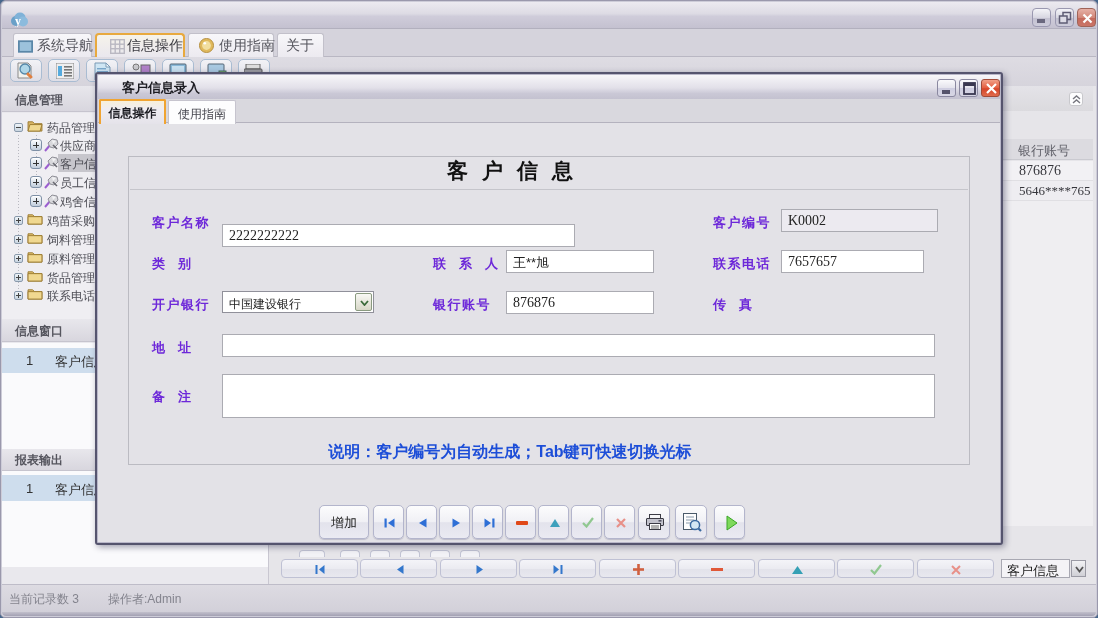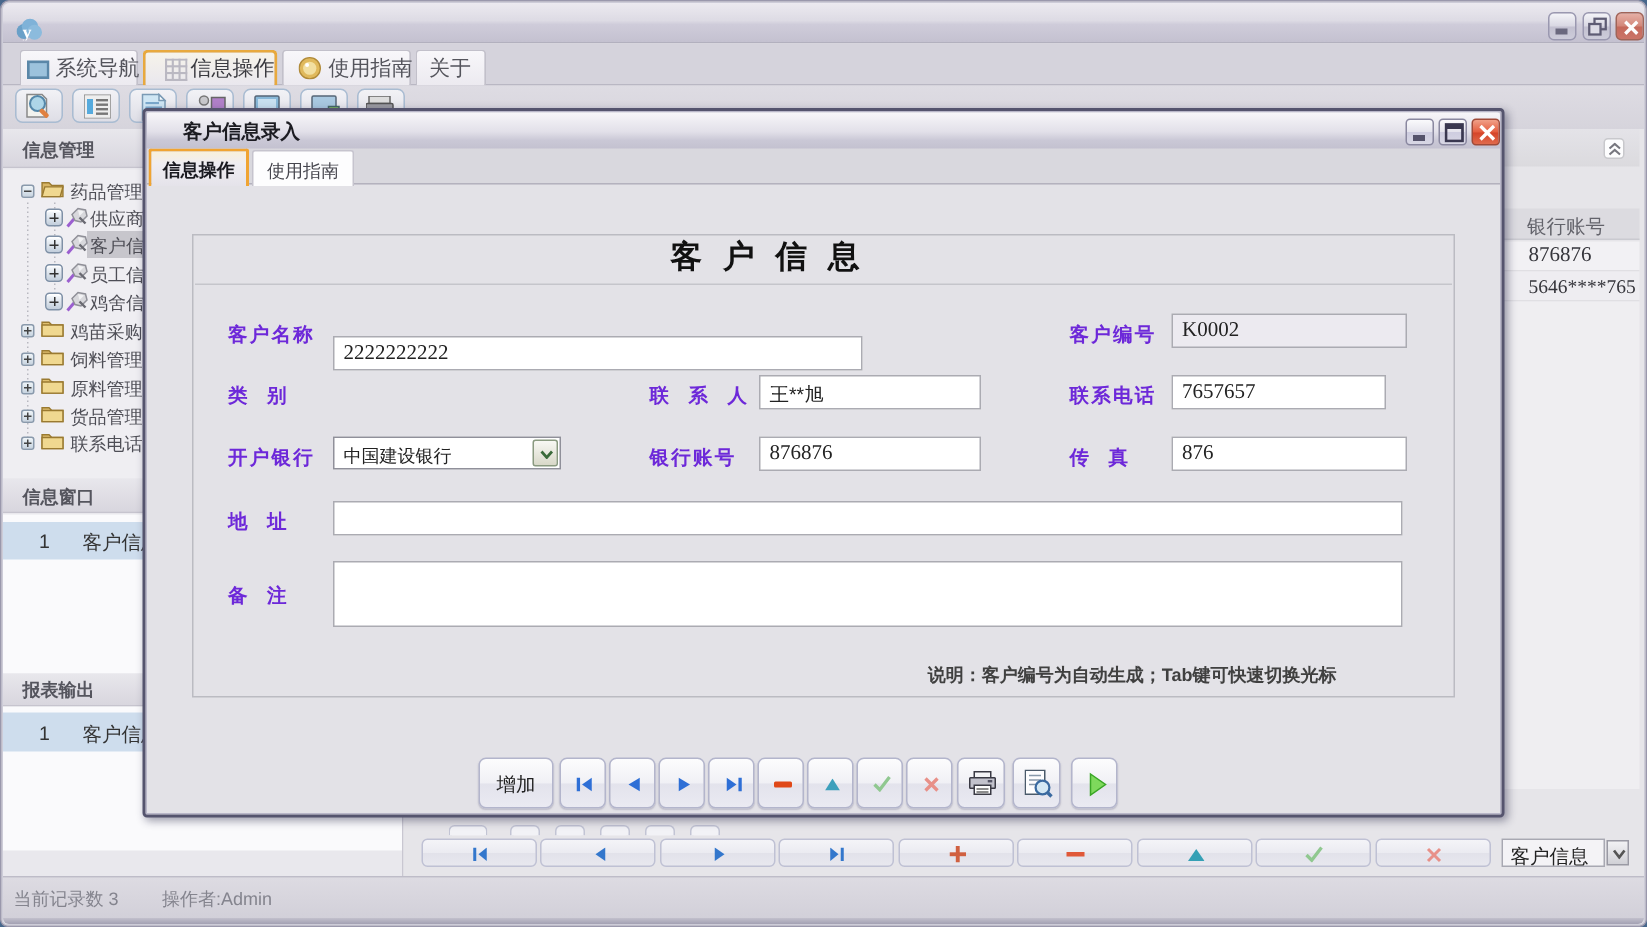--- a/index.html
+++ b/index.html
@@ -444,41 +444,40 @@
   <div class="dbtn close" style="left:884px">
     <svg style="position:absolute;left:3px;top:3px" width="13" height="12" viewBox="0 0 13 12">
         <path d="M2 1 L11 10 M11 1 L2 10" stroke="#fff" stroke-width="2.2"></path>
       </svg>
   </div>
   <div class="dtab active" style="left:2px;top:25px;width:67px;height:25px;padding-top:4px">信息操作</div>
   <div class="dtab" style="left:71px;top:26px;width:68px;padding-top:5px">使用指南</div>
   <div class="gbox">
     <div class="gtitle" style="width:762px">客户信息</div>
     <div class="gline"></div>
-    <div class="abs" style="left:0;top:285px;width:762px;text-align:right;font-size:12px;font-weight:bold;color:#404040">说明：客户编号为自动生成；Tab键可快速切换光标</div>
+    <div class="abs" style="left:0;top:285px;width:762px;text-align:center;font-size:16px;font-weight:bold;color:#1d4ed8">说明：客户编号为自动生成；Tab键可快速切换光标</div>
   </div>
   <div class="flabel" style="left:55px;top:140px">客户名称</div>
   <div class="finput" style="left:125px;top:150px;width:353px">2222222222</div>
   <div class="flabel" style="left:616px;top:140px">客户编号</div>
   <div class="finput" style="left:684px;top:135px;width:157px;background:#eceaf0">K0002</div>
   <div class="flabel sp" style="left:55px;top:181px">类别</div>
   <div class="flabel sp" style="left:336px;top:181px">联系人</div>
   <div class="finput" style="left:409px;top:176px;width:148px;font-family:'Liberation Sans',sans-serif;font-size:13px">王**旭</div>
   <div class="flabel" style="left:616px;top:181px">联系电话</div>
   <div class="finput" style="left:684px;top:176px;width:143px">7657657</div>
   <div class="flabel" style="left:55px;top:222px">开户银行</div>
   <div class="fcombo" style="left:125px;top:217px;width:152px">中国建设银行<div class="carrow">
         <svg class="abs" style="left:4px;top:6px" width="9" height="6" viewBox="0 0 9 6">
           <path d="M1 1 L4.5 5 L8 1" fill="none" stroke="#3a6a3a" stroke-width="1.8"></path>
         </svg>
       </div></div>
   <div class="flabel" style="left:336px;top:222px">银行账号</div>
   <div class="finput" style="left:409px;top:217px;width:148px">876876</div>
   <div class="flabel sp" style="left:616px;top:222px">传真</div>
-  <div class="finput" style="left:684px;top:217px;width:157px">876</div>
   <div class="flabel sp" style="left:55px;top:265px">地址</div>
   <div class="finput" style="left:125px;top:260px;width:713px"></div>
   <div class="flabel sp" style="left:55px;top:314px">备注</div>
   <div class="finput" style="left:125px;top:300px;width:713px;height:44px"></div>
   <div class="bigbtn" style="left:222px;top:431px;width:50px;text-align:center;font-size:13px;color:#222;padding-top:8px">增加</div>
   <div class="bigbtn" style="left:276px;top:431px;width:31px">
     <svg class="abs" style="left:10px;top:12px" width="11" height="10" viewBox="0 0 11 10">
         <rect x="0.5" y="0.5" width="2.2" height="9" fill="#2e6fd6"></rect>
         <path d="M10.5 0.5 L4 5 L10.5 9.5 z" fill="#2e6fd6"></path>
       </svg>

